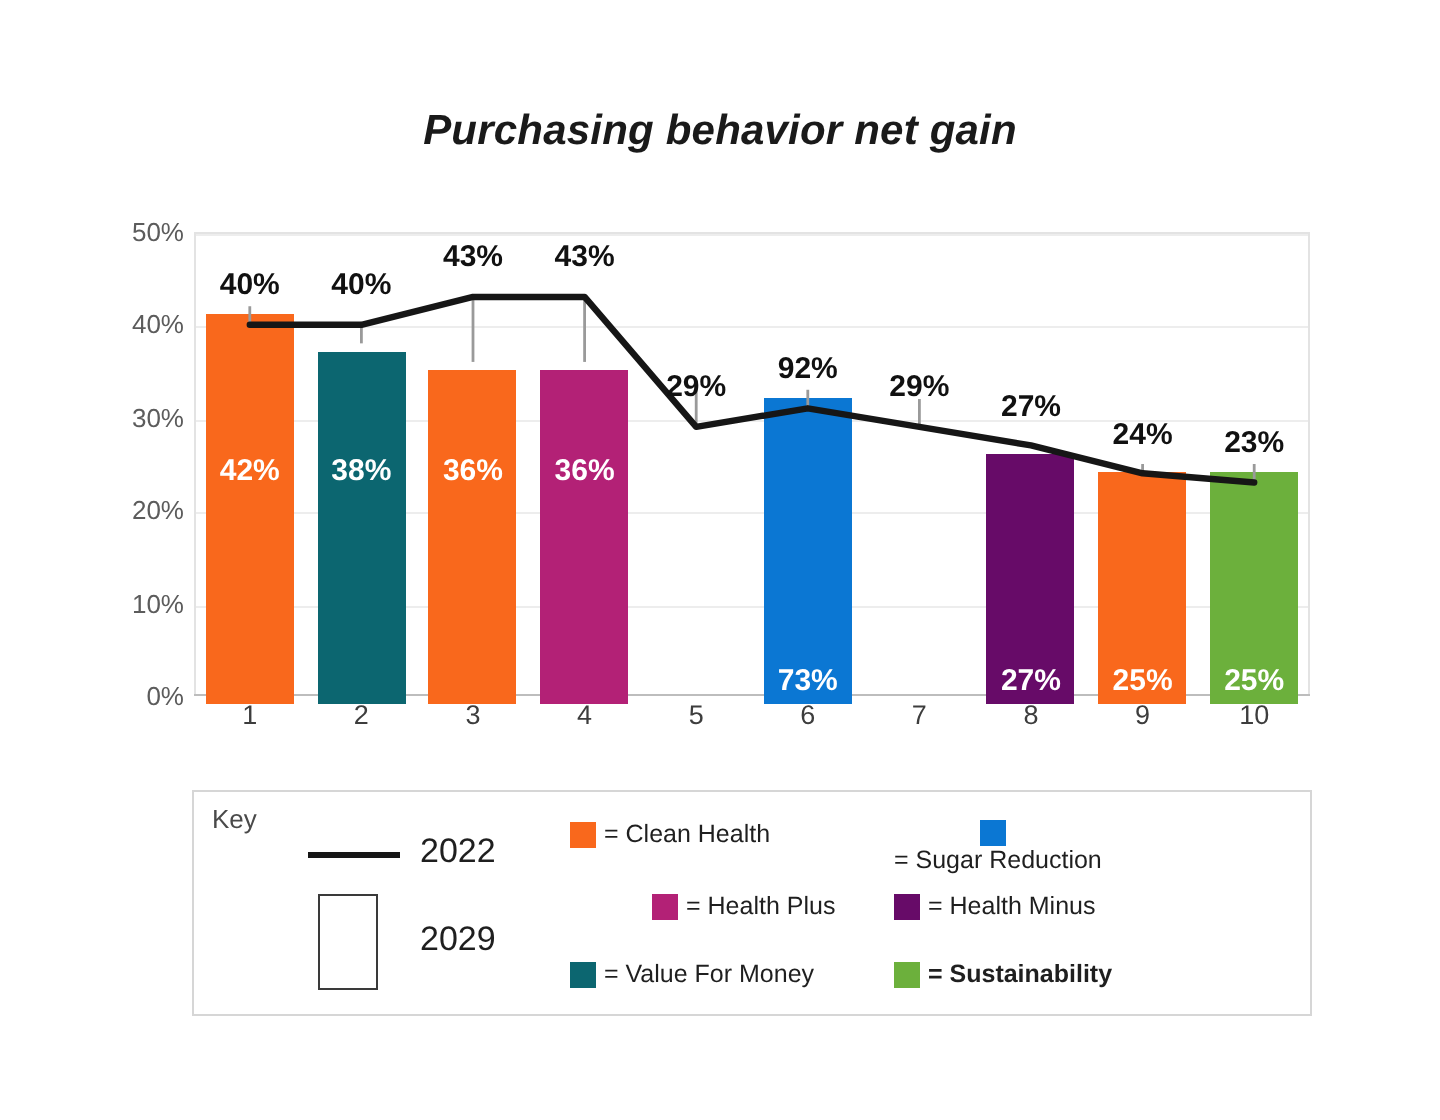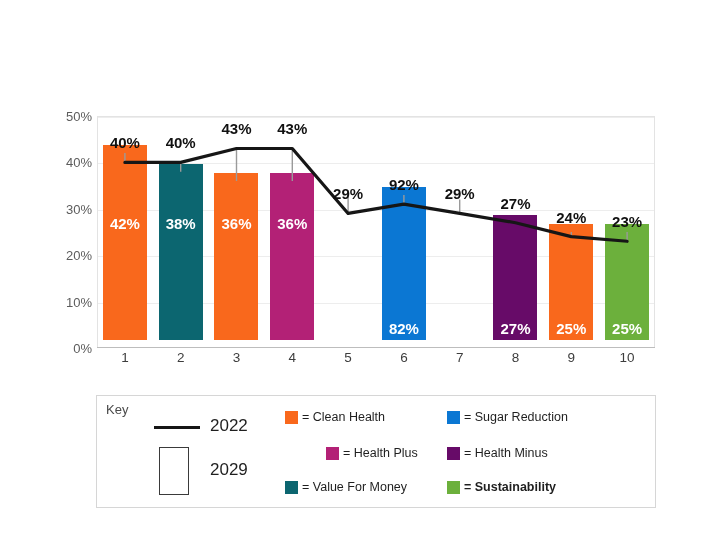--- a/index.html
+++ b/index.html
@@ -76,21 +76,21 @@
     left: 47px;
     top: 116px;
     width: 45px;
     height: 232px;
   }
 
   
   #bars-layer {
     position: absolute;
     left: 97px;
-    top: 108px;
+    top: 120px;
     width: 534px;
     height: 232px;
   }
   .bar-slot {
     position: absolute;
     top: 0;
     height: 232px;
   }
   .bar {
     position: absolute;
@@ -207,20 +207,21 @@
     height: 13px;
     margin-right: 4px;
     flex: 0 0 auto;
   }
 </style>
 </head>
 <body>
 
 <div id="root">
 
+  <div id="chart-title">Purchasing behavior net gain</div>
 
   <div id="plot-frame">
       <div class="gridline" style="top: 185.6px;"></div>
       <div class="gridline" style="top: 139.2px;"></div>
       <div class="gridline" style="top: 92.8px;"></div>
       <div class="gridline" style="top: 46.4px;"></div>
       <div class="gridline" style="top: 0px;"></div>
     </div>
   <div id="axis-baseline"></div>
 
@@ -245,21 +246,21 @@
       <div class="bar-slot" style="left: 111.6px; width: 55.8px;">
         <div class="bar" style="width: 44px; height: 167.04px; background: rgb(249, 104, 28);"></div>
         <div class="bar-inner-label" style="top: 107px;">36%</div>
       </div>
       <div class="bar-slot" style="left: 167.4px; width: 55.8px;">
         <div class="bar" style="width: 44px; height: 167.04px; background: rgb(179, 33, 118);"></div>
         <div class="bar-inner-label" style="top: 107px;">36%</div>
       </div>
       <div class="bar-slot" style="left: 279px; width: 55.8px;">
         <div class="bar" style="width: 44px; height: 153.12px; background: rgb(11, 119, 211);"></div>
-        <div class="bar-inner-label" style="top: 212px;">82%</div>
+        <div class="bar-inner-label" style="top: 212px;">73%</div>
       </div>
       <div class="bar-slot" style="left: 390.6px; width: 55.8px;">
         <div class="bar" style="width: 44px; height: 125.28px; background: rgb(103, 11, 104);"></div>
         <div class="bar-inner-label" style="top: 212px;">27%</div>
       </div>
       <div class="bar-slot" style="left: 446.4px; width: 55.8px;">
         <div class="bar" style="width: 44px; height: 116px; background: rgb(249, 104, 28);"></div>
         <div class="bar-inner-label" style="top: 212px;">25%</div>
       </div>
       <div class="bar-slot" style="left: 502.2px; width: 55.8px;">
@@ -310,21 +311,21 @@
   <div id="legend-box">
     <div id="legend-key-label">Key</div>
     <div id="legend-line-swatch"></div>
     <div id="legend-line-text">2022</div>
     <div id="legend-rect-swatch"></div>
     <div id="legend-rect-text">2029</div>
   <div class="legend-cat" style="left: 188px; top: 14px;">
         <span class="sw" style="background: rgb(249, 104, 28);"></span>
         <span>= Clean Health</span>
       </div>
-      <div class="legend-cat" style="left: 350px; top: 14px;">
+      <div class="legend-cat" style="left: 350px; top: 14px; flex-direction: column;">
         <span class="sw" style="background: rgb(11, 119, 211);"></span>
         <span>= Sugar Reduction</span>
       </div>
       <div class="legend-cat" style="left: 188px; top: 50px; margin-left: 41px;">
         <span class="sw" style="background: rgb(179, 33, 118);"></span>
         <span>= Health Plus</span>
       </div>
       <div class="legend-cat" style="left: 350px; top: 50px;">
         <span class="sw" style="background: rgb(103, 11, 104);"></span>
         <span>= Health Minus</span>

